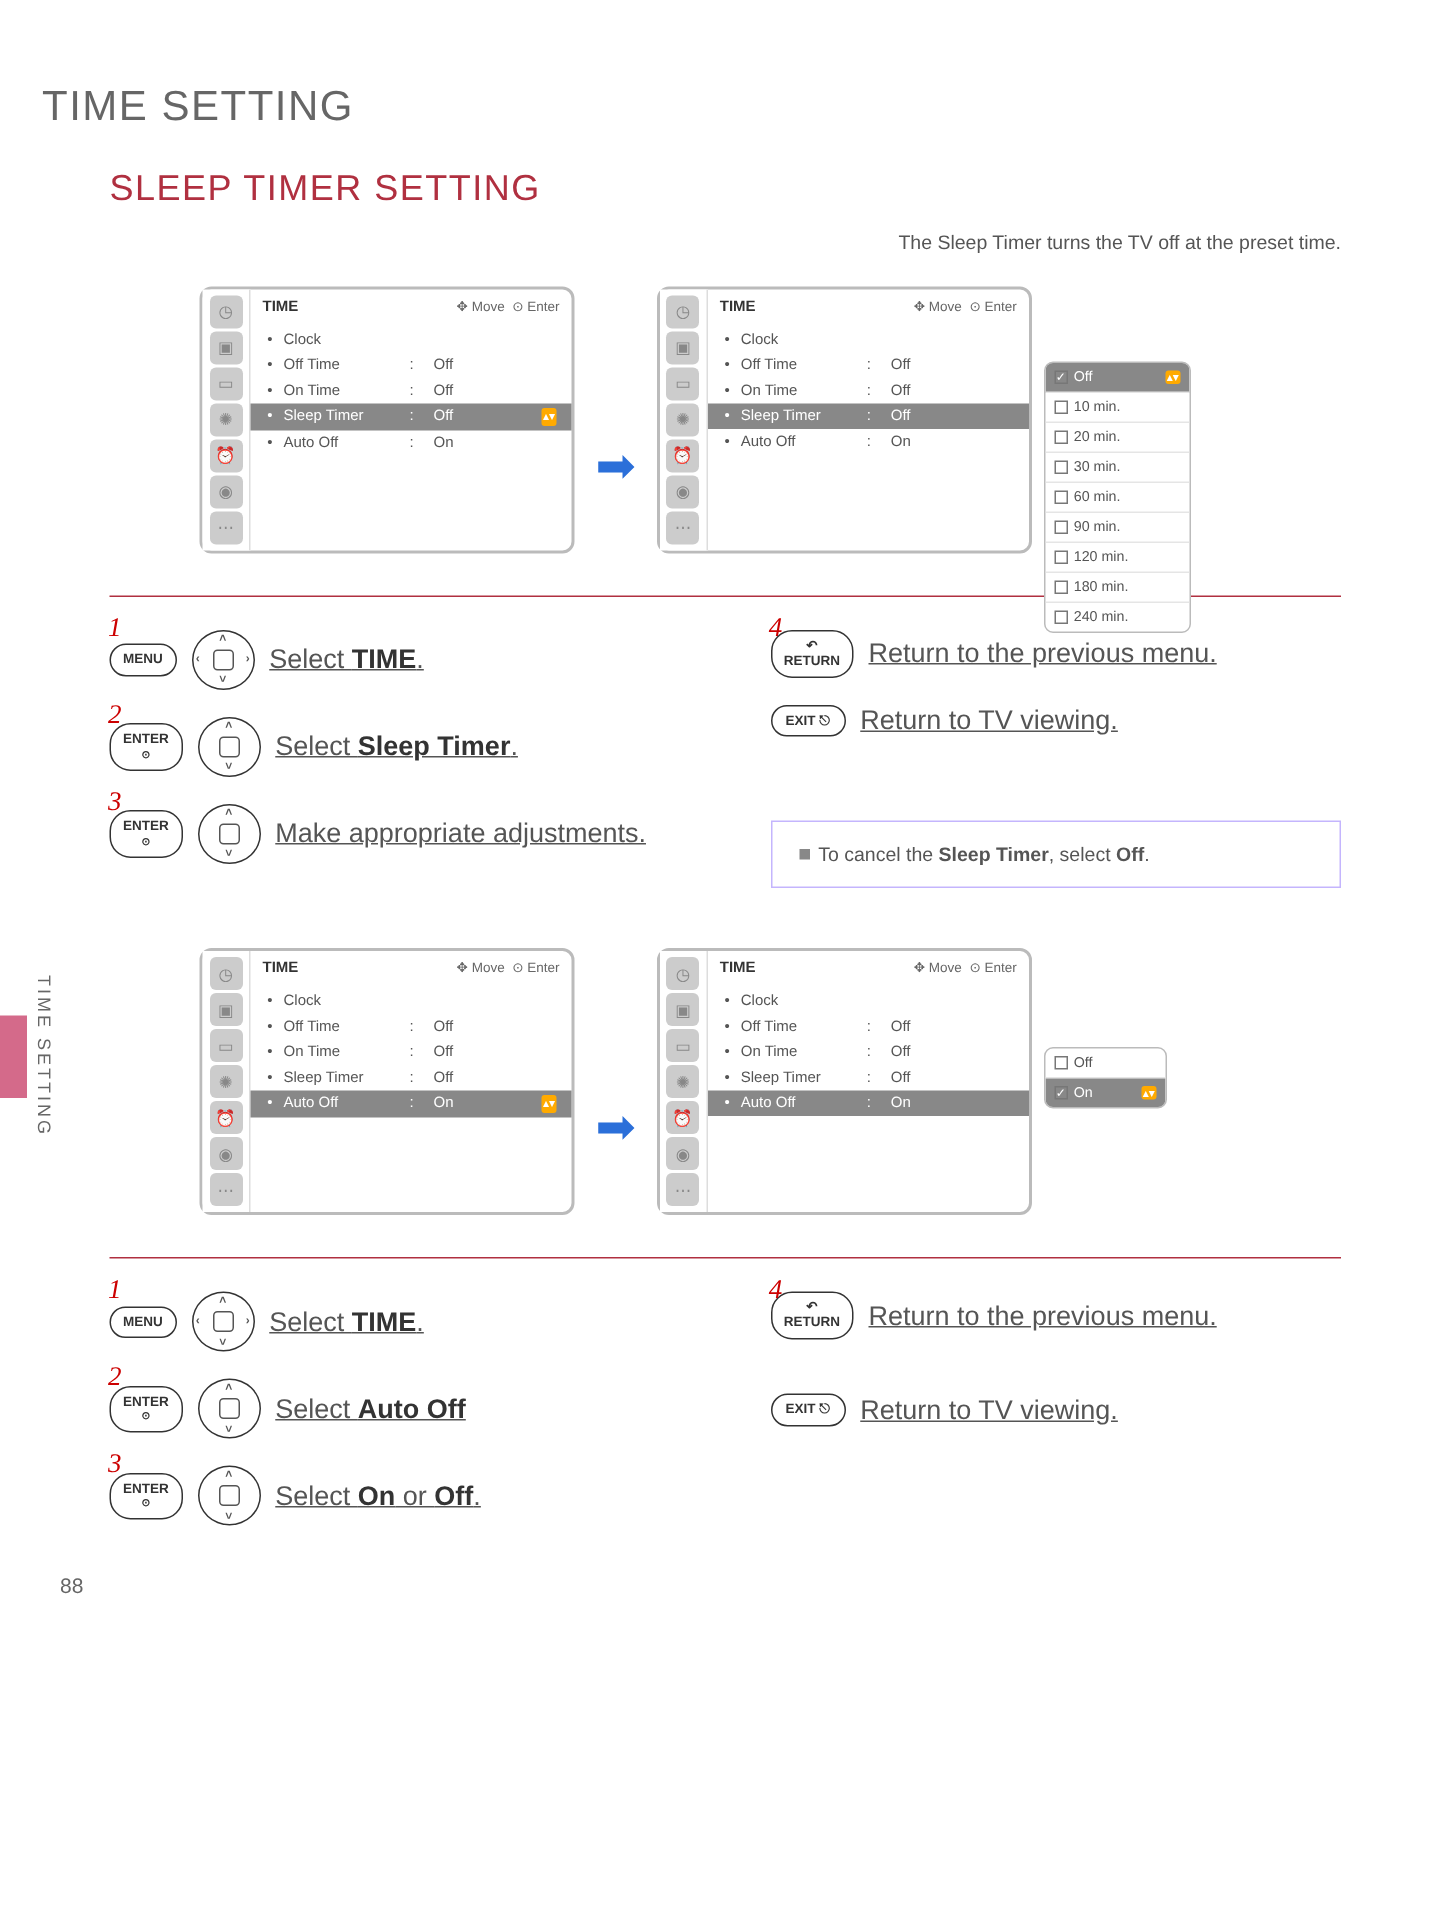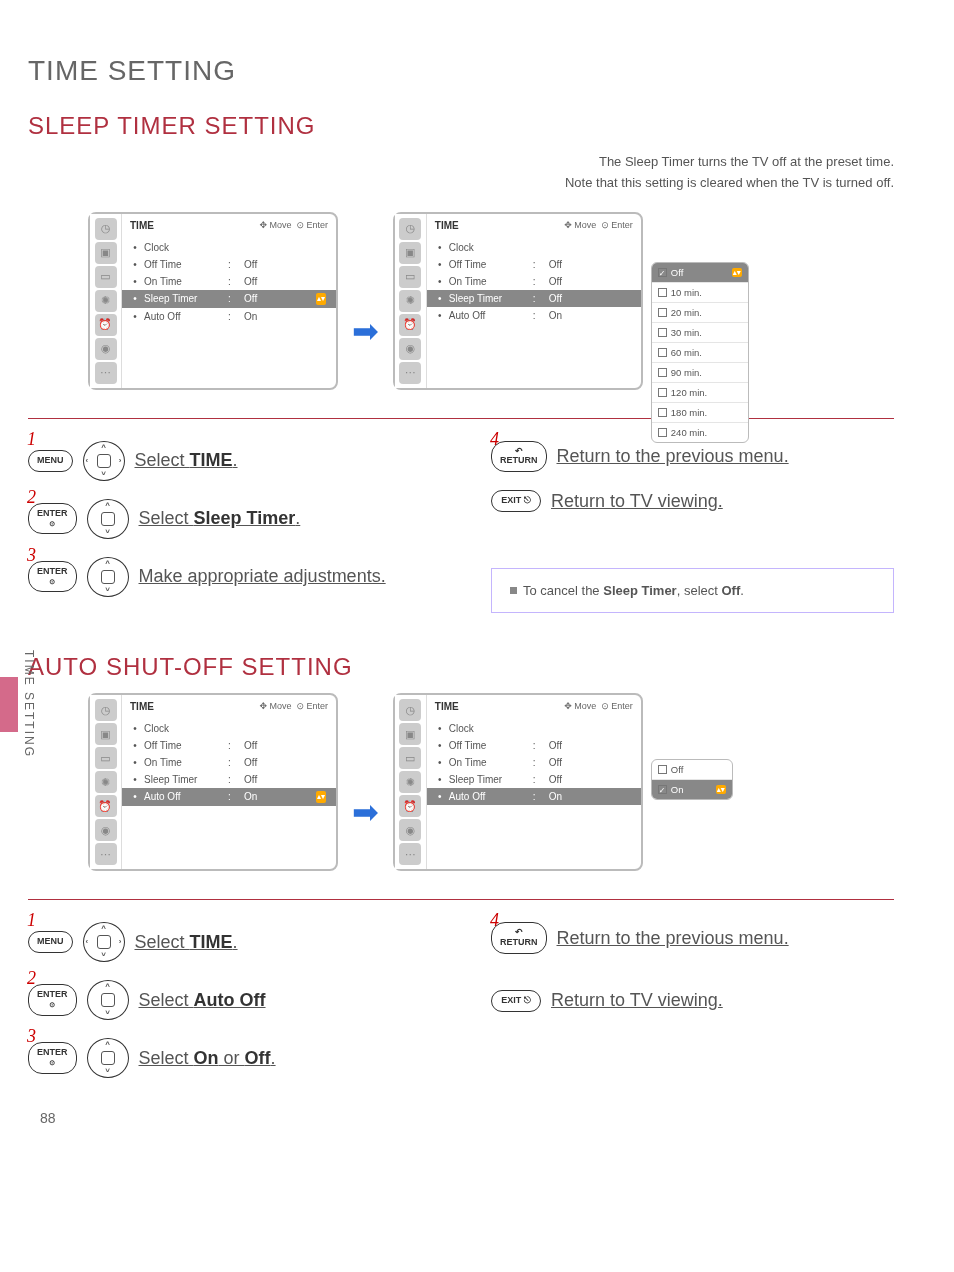--- a/index.html
+++ b/index.html
@@ -47,33 +47,32 @@
   .dpad-wrap .arr.l{left:2px; top:50%; transform:translateY(-50%);} 
   .dpad-wrap .arr.r{right:2px; top:50%; transform:translateY(-50%);} 
   .step-text { font-size: 18px; color: #555; text-decoration: underline; }
   .step-text b { color: #333; }
   .note-box { border: 1px solid #c4b5fd; padding: 14px 18px; font-size: 13px; color: #555; }
   .note-box .sq-bullet { display:inline-block; width:7px; height:7px; background:#888; margin-right:6px; position:relative; top:-1px;}
   .side-tab { position: absolute; left: 0; top: 640px; display:flex; align-items:center;}
   .side-pink { width: 18px; height: 55px; background: #d46a8a; }
   .side-text { writing-mode: vertical-rl; font-size: 12px; letter-spacing: 2px; color:#666; padding:10px 4px;}
   .page-num { position: absolute; left: 40px; bottom: 22px; font-size: 14px; color: #666; }
-  .section { }
+  .section { margin-left: 45px; }
 </style>
 </head>
 <body>
 
 <div class="page">
   <h1 class="page-title">TIME SETTING</h1>
 
   <div class="section">
     <h2 class="section-title">SLEEP TIMER SETTING</h2>
     <p class="intro">
       <span>The Sleep Timer turns the TV off at the preset time.</span><br>
-      <span>Note that this setting is cleared when the TV is turned off.</span>
     </p>
 
     <div class="screens-row">
       <div class="osd-wrap">
         <div class="osd">
           <div class="osd-left" id="osd-icons-1">
               <div class="osd-icon">◷</div>
               <div class="osd-icon">▣</div>
               <div class="osd-icon">▭</div>
               <div class="osd-icon">✺</div>
@@ -260,21 +259,20 @@
     </div>
           </div>
         <div class="note-box" style="margin-top:20px;">
           <span class="sq-bullet"></span><span>To cancel the </span><b>Sleep Timer</b><span>, select </span><b>Off</b><span>.</span>
         </div>
       </div>
     </div>
   </div>
 
   <div class="section">
-    <h2 class="section-title">AUTO SHUT-OFF SETTING</h2>
 
     <div class="screens-row">
       <div class="osd-wrap">
         <div class="osd">
           <div class="osd-left" id="osd-icons-3">
               <div class="osd-icon">◷</div>
               <div class="osd-icon">▣</div>
               <div class="osd-icon">▭</div>
               <div class="osd-icon">✺</div>
               <div class="osd-icon">⏰</div>

